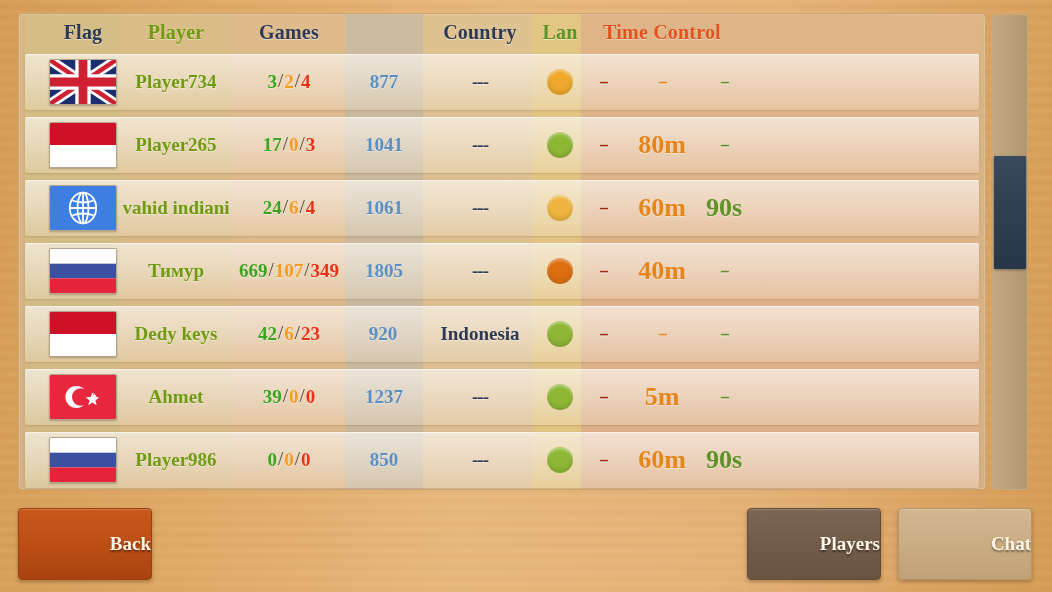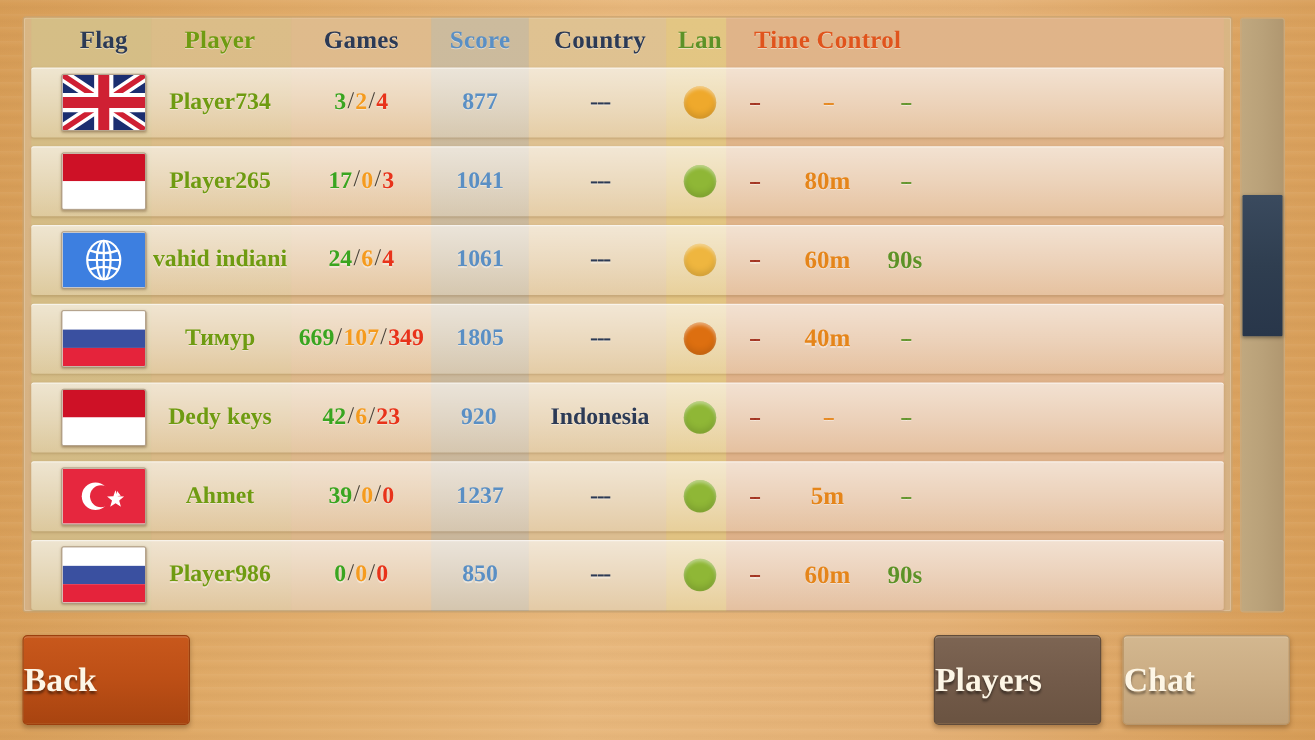--- a/index.html
+++ b/index.html
@@ -121,21 +121,21 @@
 
   
   .lan-dot {
     width: 26px; height: 26px;
     border-radius: 50%;
     box-shadow: inset 0 -3px 5px rgba(0,0,0,0.13),
                 inset 0 2px 3px rgba(255,255,255,0.45);
   }
 
   
-  .tc { font-size: 20px; font-weight: bold; }
+  .tc { font-size: 26px; font-weight: bold; }
   .tc-dash { letter-spacing: -2px; font-size: 17px; }
   .tc1 { color: #9e2b18; }
   .tc2 { color: #e5851a; }
   .tc3 { color: #5d9227; }
 
   
   #scrollbar {
     position: absolute;
     left: 992px;
     top: 14px;
@@ -154,23 +154,23 @@
     background: linear-gradient(180deg, #3a4a5e 0%, #2f3e50 50%, #28364a 100%);
     border-radius: 1px;
     box-shadow: 0 1px 3px rgba(0,0,0,0.35);
   }
 
   
   .btn {
     position: absolute;
     display: flex;
     align-items: center;
-    justify-content: flex-start;
+    justify-content: flex-end;
     font-family: "Liberation Serif", serif;
-    font-size: 27px;
+    font-size: 19px;
     font-weight: bold;
     color: #fdf6e6;
     border-radius: 4px;
     text-shadow: 0 2px 2px rgba(0,0,0,0.45);
     box-shadow: 0 2px 4px rgba(90,55,20,0.40),
                 inset 0 1px 0 rgba(255,255,255,0.22);
     cursor: pointer;
     user-select: none;
   }
   #btn-back {
@@ -199,21 +199,20 @@
       <div class="band" style="left: 214px; width: 112px; background: rgba(238, 200, 160, 0.3);"></div>
       <div class="band" style="left: 326px; width: 78px; background: rgba(178, 196, 206, 0.34);"></div>
       <div class="band" style="left: 404px; width: 110px; background: rgba(240, 228, 186, 0.26);"></div>
       <div class="band" style="left: 514px; width: 48px; background: rgba(243, 222, 130, 0.4);"></div>
       <div class="band" style="left: 562px; width: 398px; background: rgba(238, 178, 150, 0.32);"></div>
     </div>
   <div id="header-row">
       <div class="hcell" style="left: 28px; width: 72px; color: rgb(44, 58, 85);">Flag</div>
       <div class="hcell" style="left: 100px; width: 114px; color: rgb(111, 155, 17); text-align: center;">Player</div>
       <div class="hcell" style="left: 214px; width: 112px; color: rgb(44, 58, 85);">Games</div>
-      <div class="hcell" style="left: 326px; width: 78px; color: rgb(90, 143, 196);">Score</div>
       <div class="hcell" style="left: 404px; width: 114px; color: rgb(44, 58, 85);">Country</div>
       <div class="hcell" style="left: 518px; width: 46px; color: rgb(93, 146, 39);">Lan</div>
       <div class="hcell" style="left: 564px; width: 158px; color: rgb(224, 84, 28);">Time Control</div>
     </div>
   <div id="rows-container">
       <div class="row" style="top: 40px;">
         <div class="row-bg"></div>
         <div class="cell" style="left: 28px; width: 72px;">
           <div class="flag">
             <svg viewBox="0 0 60 40" preserveAspectRatio="none">

